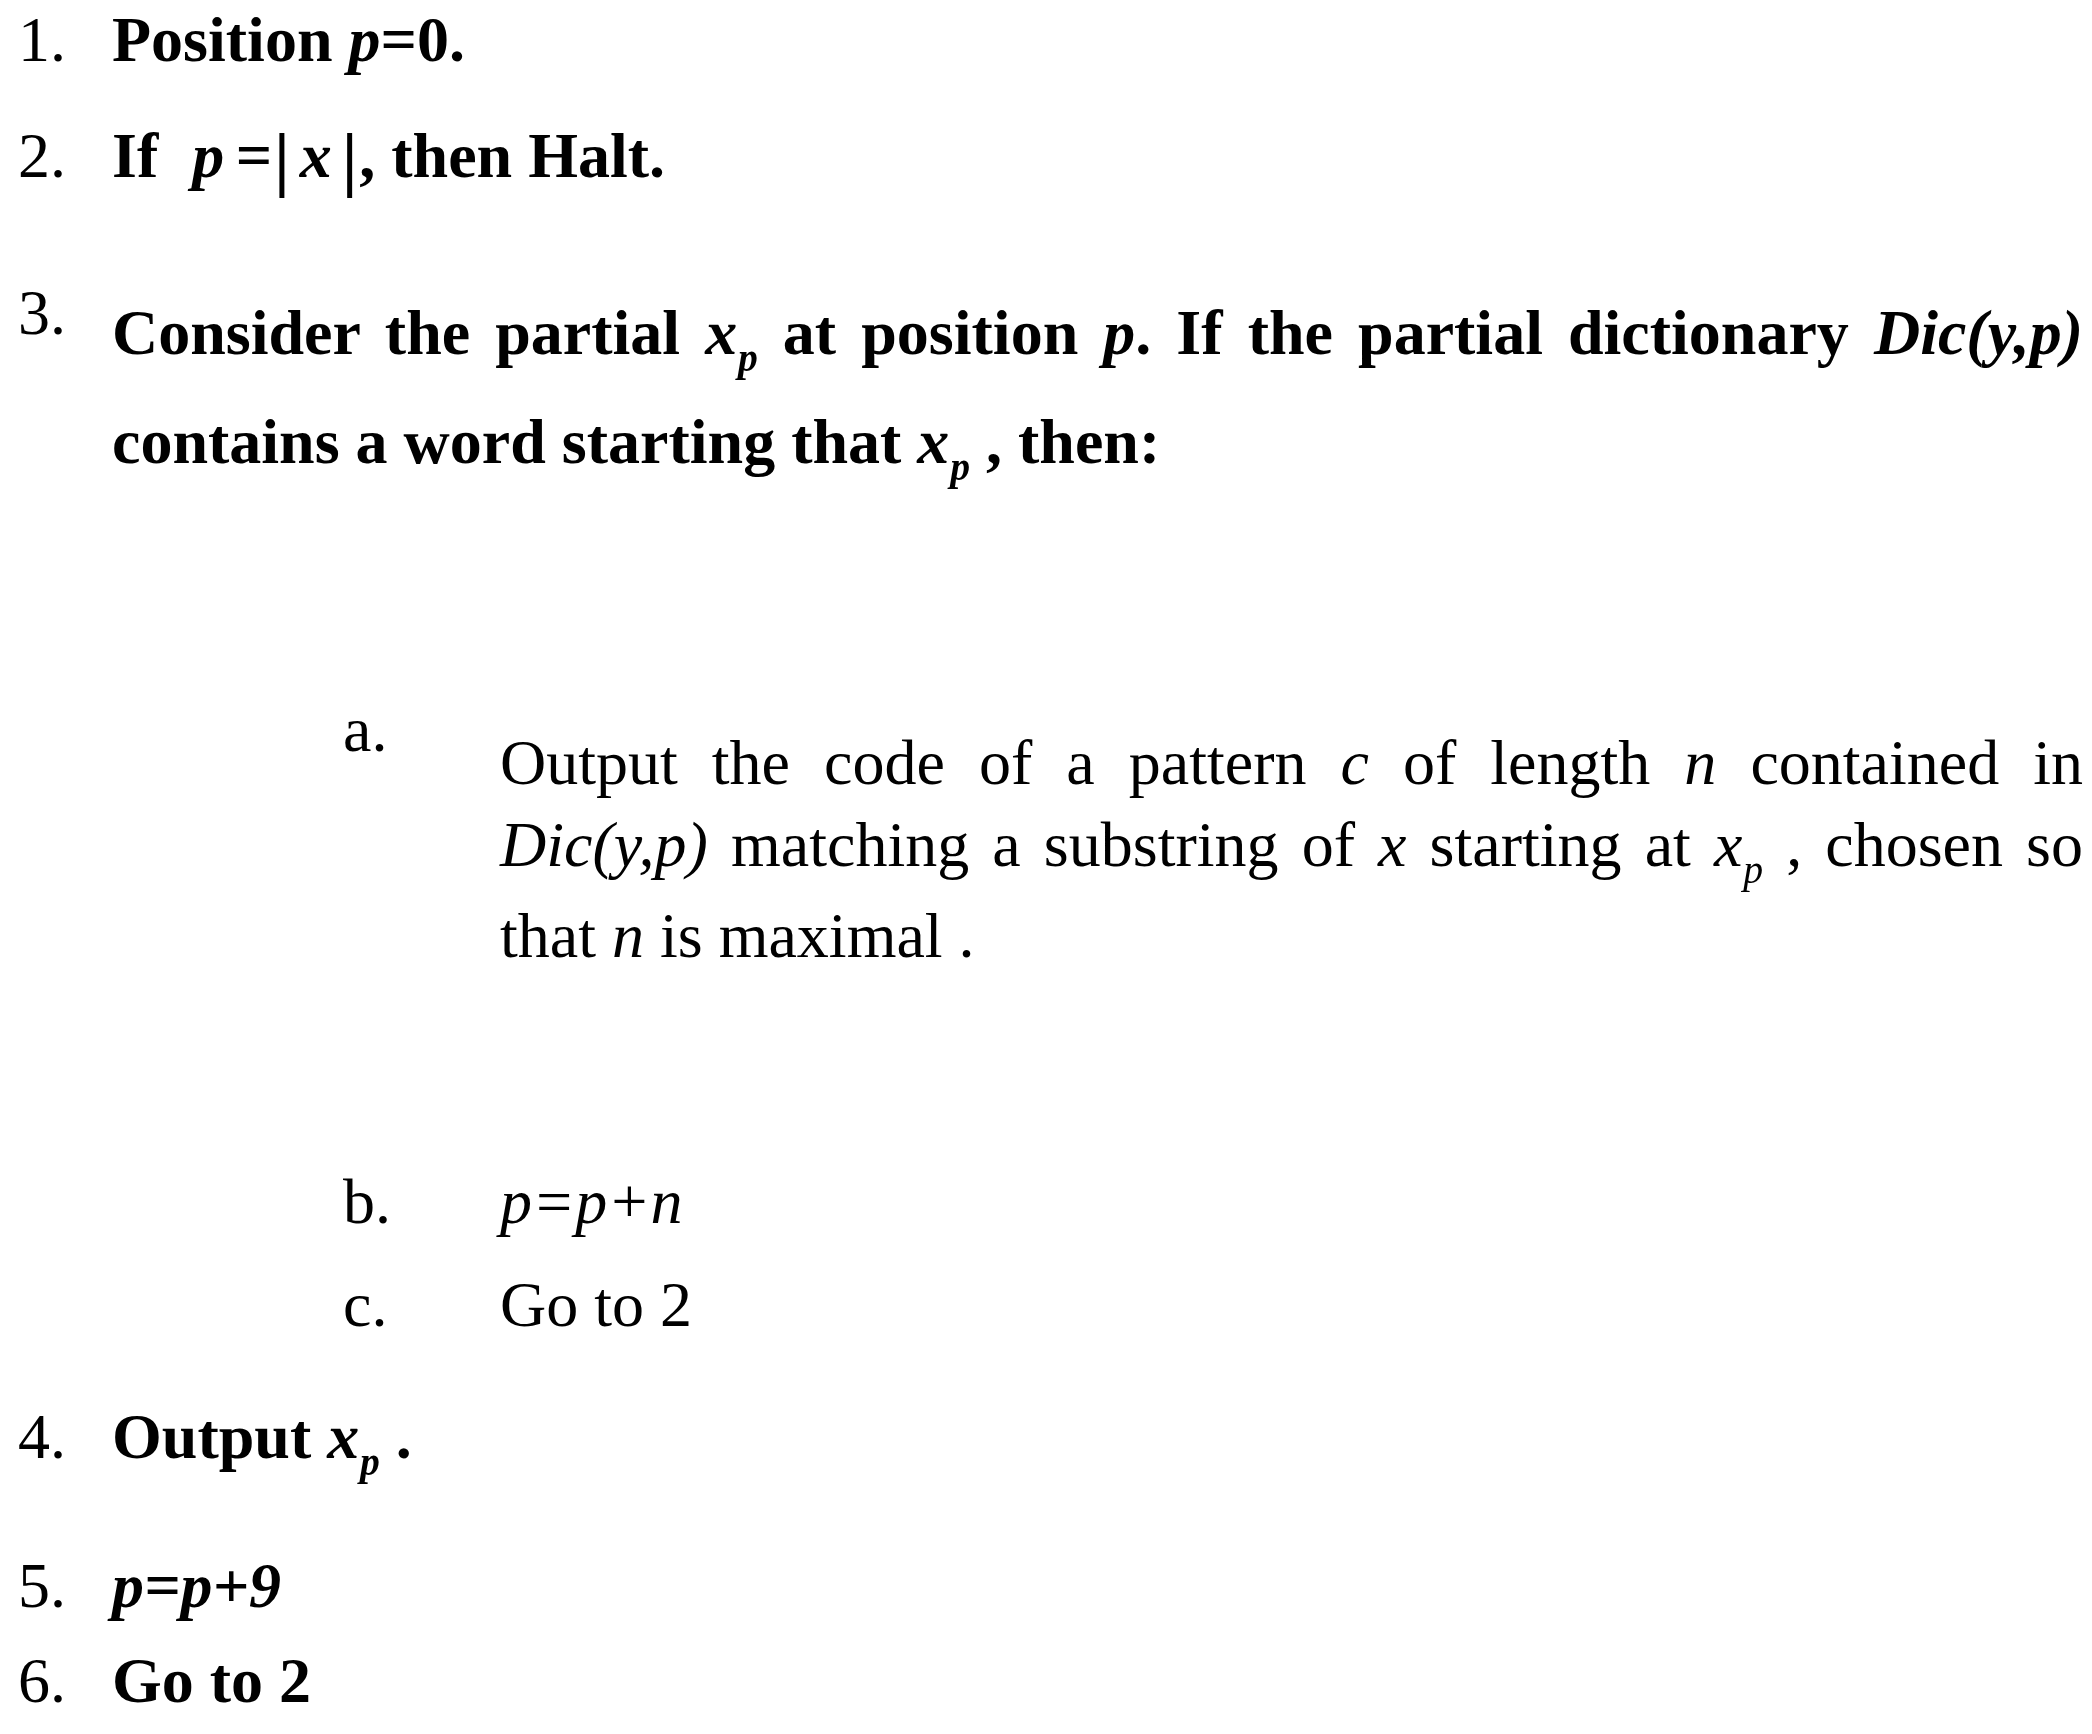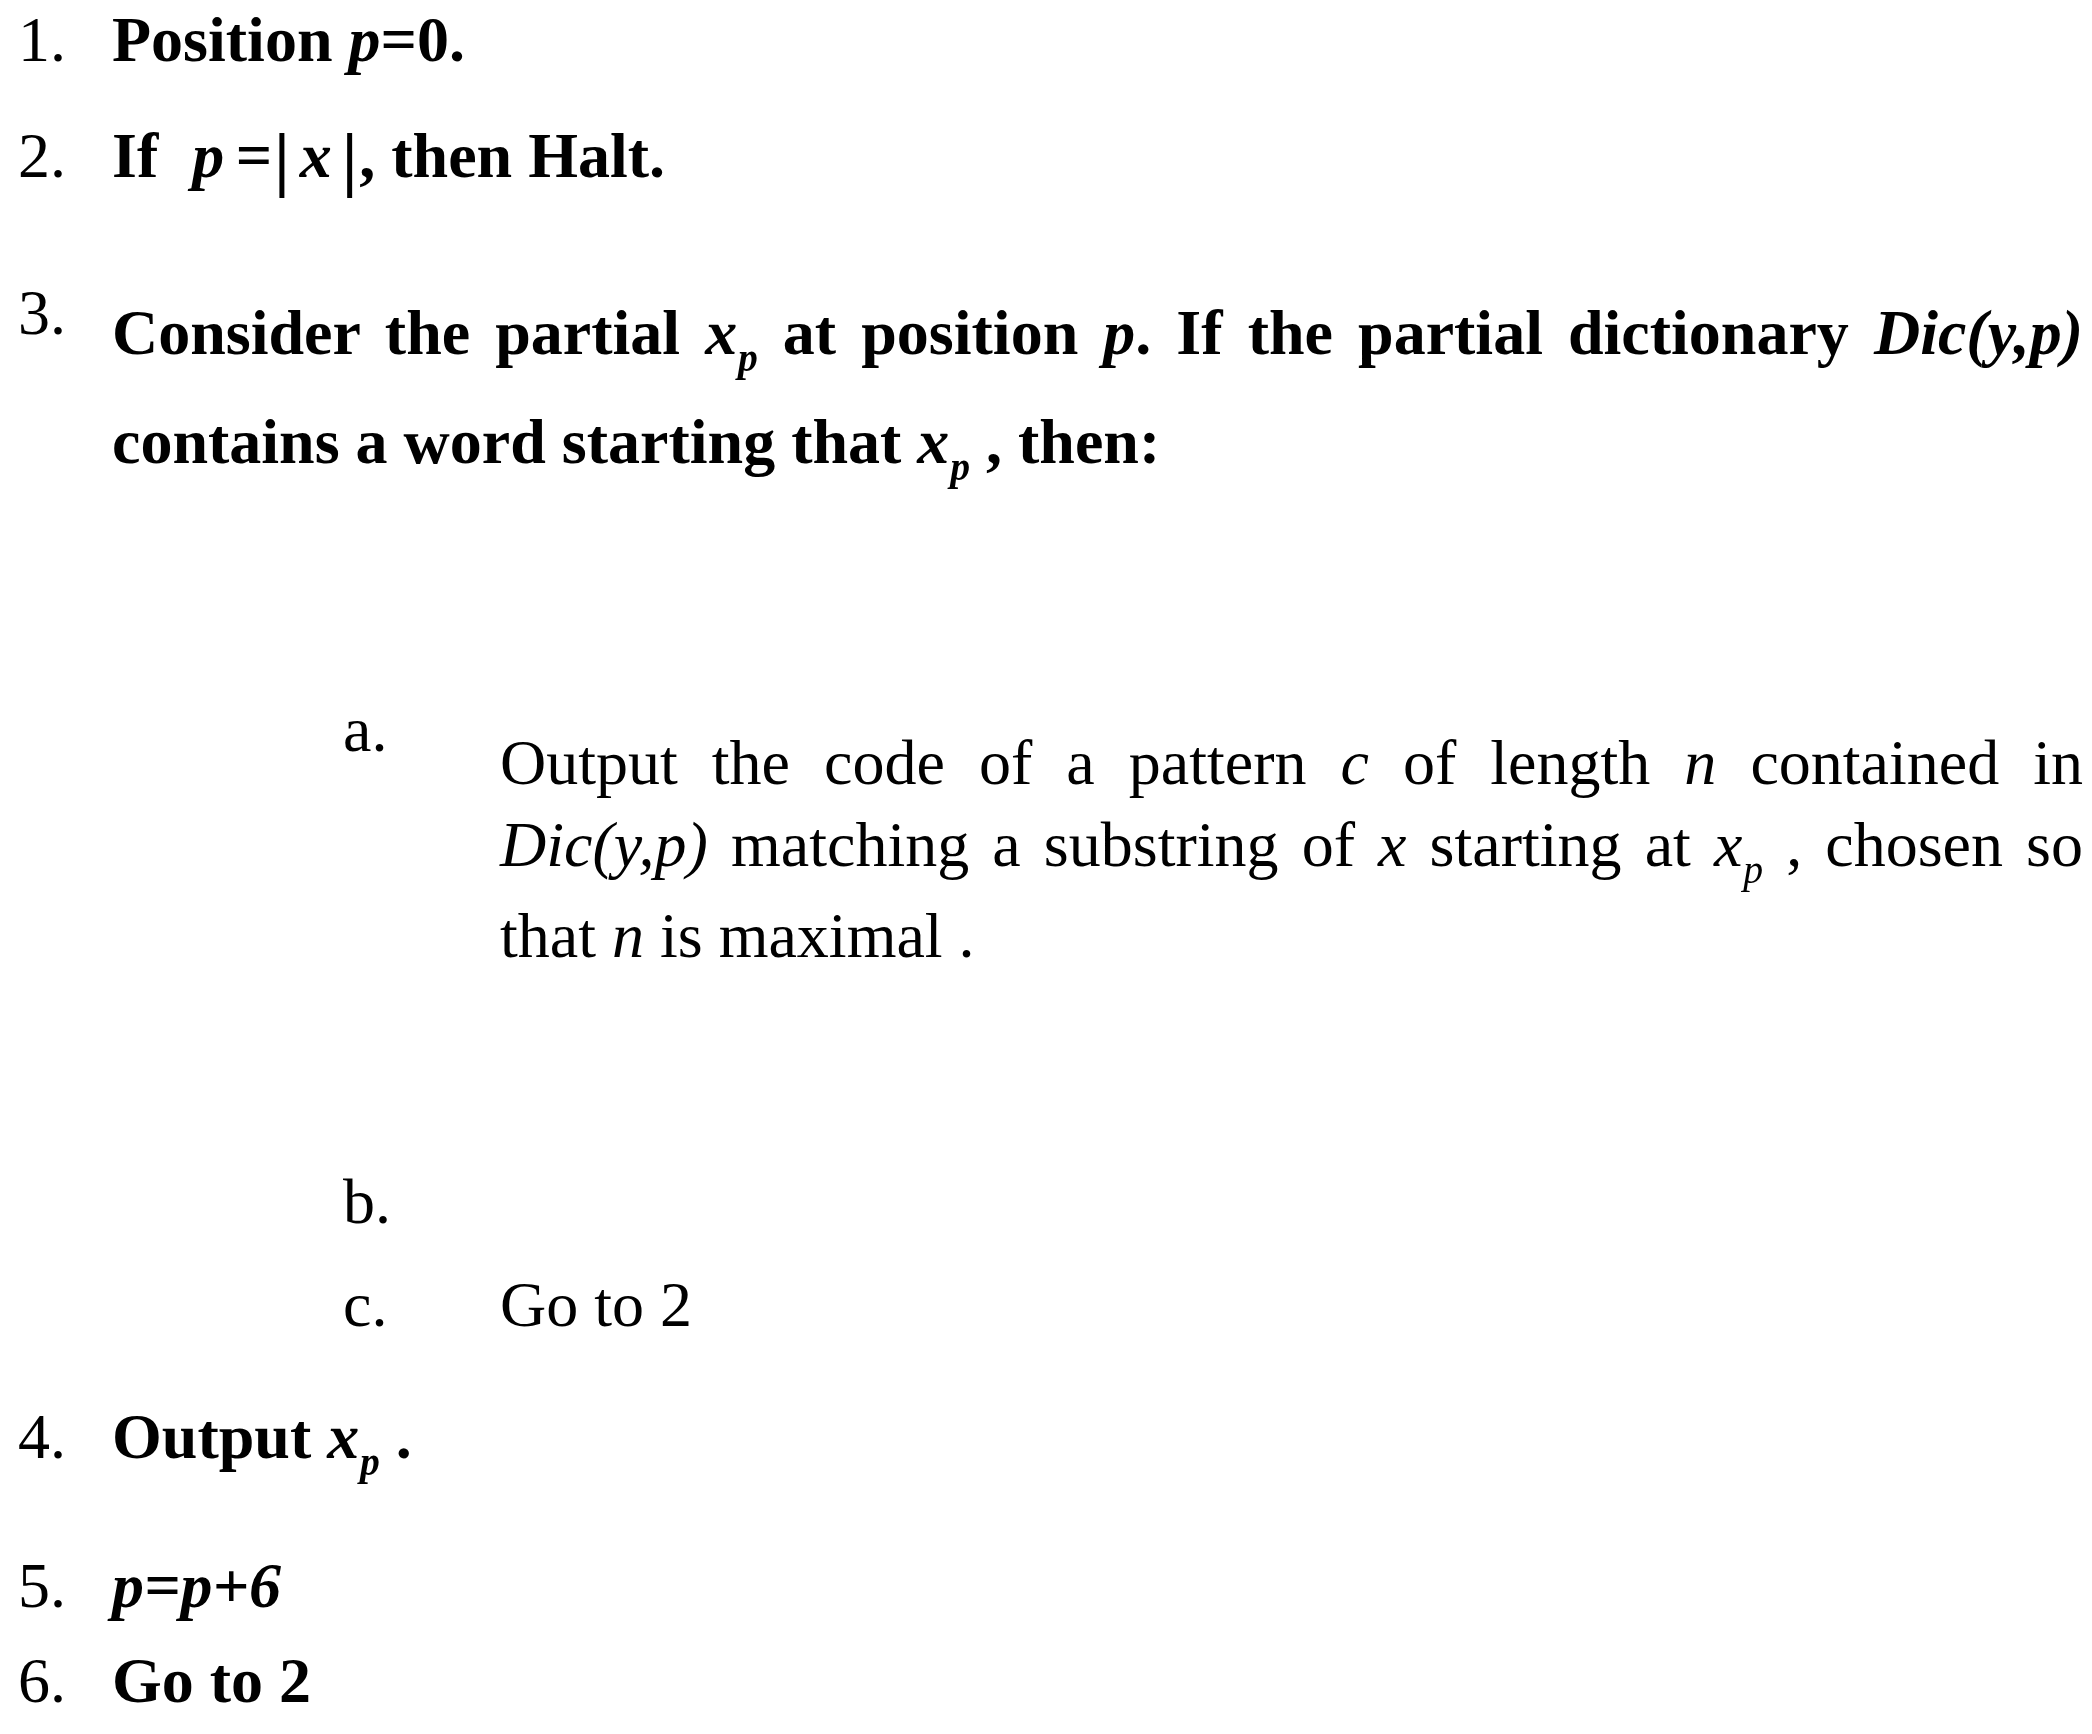--- a/index.html
+++ b/index.html
@@ -128,20 +128,23 @@
 
   <div class="item lvl2 r3a">
     <span class="marker">a.</span>
     <div class="body just">
       <span>Output the code of a pattern </span><span class="mi">c</span><span> of length </span><span class="mi">n</span><span> contained in </span><span class="mi">Dic(y,p)</span><span> matching a substring of </span><span class="mi">x</span><span> starting at </span><span class="nowrap"><span class="mi">x</span><span class="sub">p</span></span><span> , chosen so that </span><span class="mi">n</span><span> is maximal .</span>
     </div>
   </div>
 
   <div class="item lvl2 r3b">
     <span class="marker">b.</span>
+    <div class="body">
+      <span class="mi nowrap">p=p+n</span>
+    </div>
   </div>
 
   <div class="item lvl2 r3c">
     <span class="marker">c.</span>
     <div class="body">
       <span class="nowrap">Go to 2</span>
     </div>
   </div>
 
   <div class="item lvl1 r4">
@@ -149,21 +152,21 @@
     <div class="body">
       <span class="nowrap">
         <span>Output </span><span class="mi">x</span><span class="sub">p</span><span> .</span>
       </span>
     </div>
   </div>
 
   <div class="item lvl1 r5">
     <span class="marker">5.</span>
     <div class="body">
-      <span class="mi nowrap">p=p+6</span>
+      <span class="mi nowrap">p=p+9</span>
     </div>
   </div>
 
   <div class="item lvl1 r6">
     <span class="marker">6.</span>
     <div class="body">
       <span class="nowrap">Go to 2</span>
     </div>
   </div>
 

